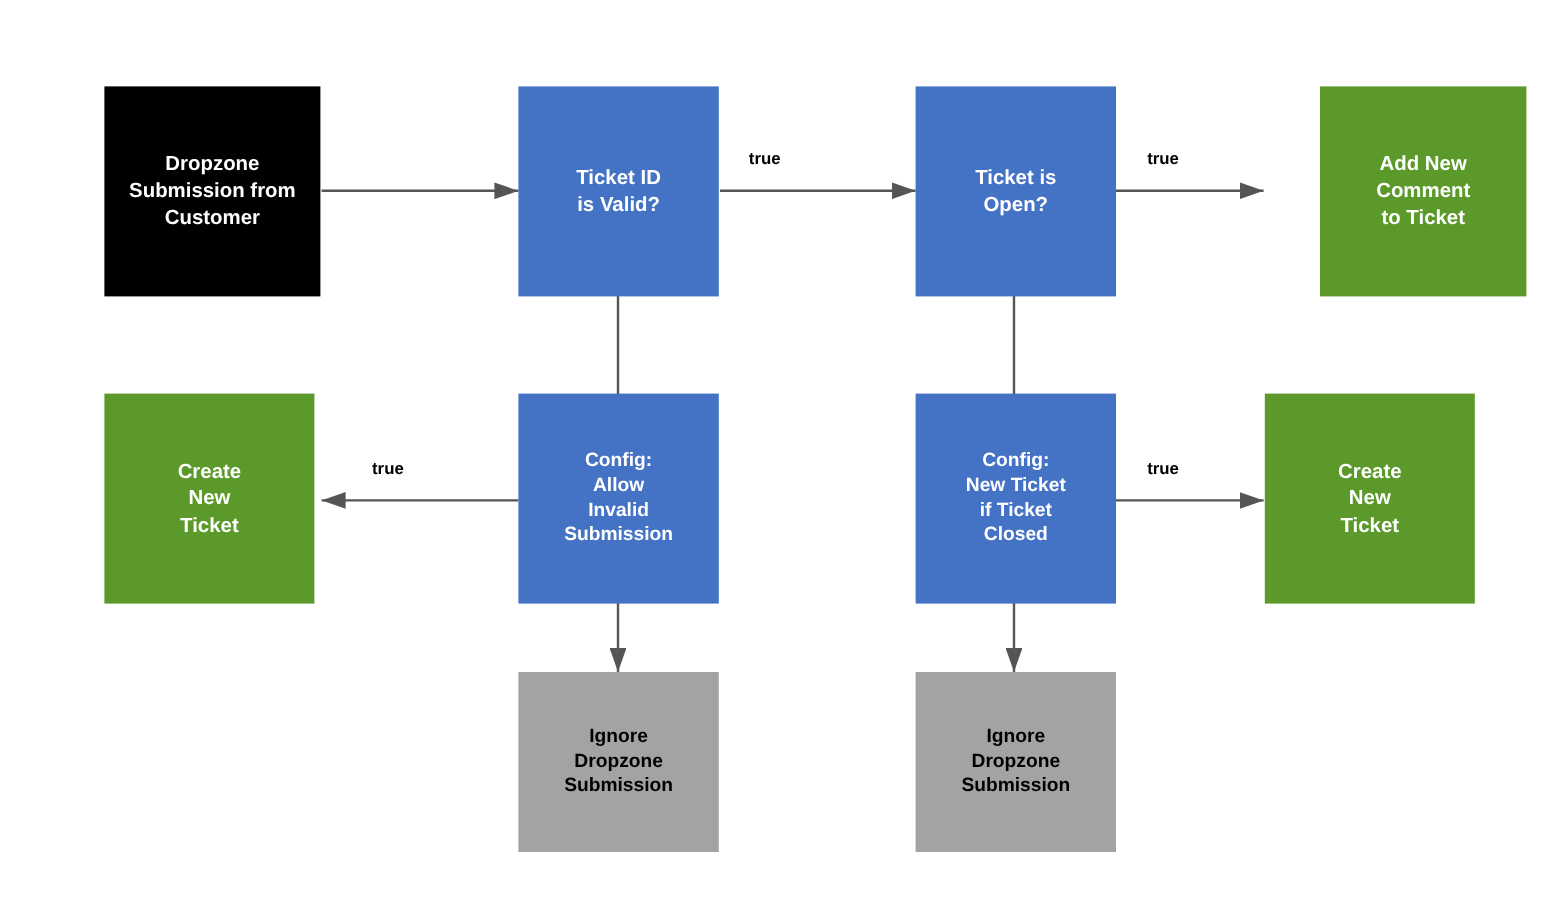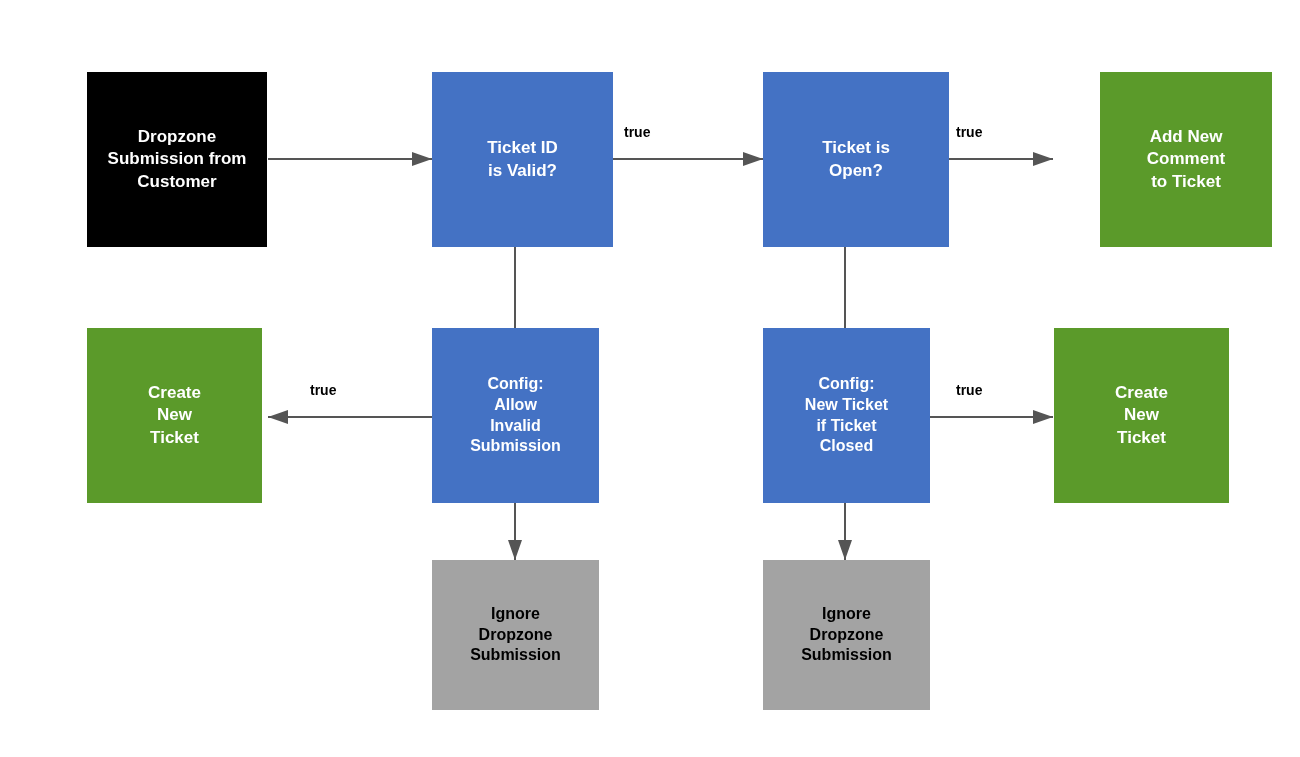--- a/index.html
+++ b/index.html
@@ -89,25 +89,25 @@
     <line x1="845" y1="480" x2="845" y2="560" marker-end="url(#arrowhead)"></line>
   </svg>
 
   <div class="node node-black" style="left:87px; top:72px; width:180px; height:175px; font-size:17px;">
     <span>Dropzone
 Submission
 from
 Customer</span>
   </div>
 
-  <div class="node node-blue" style="left:432px; top:72px; width:181px; height:175px;">
+  <div class="node node-blue" style="left:432px; top:72px; width:167px; height:175px;">
     <span>Ticket ID<br>is Valid?</span>
   </div>
 
-  <div class="node node-blue" style="left:763px; top:72px; width:186px; height:175px;">
+  <div class="node node-blue" style="left:763px; top:72px; width:167px; height:175px;">
     <span>Ticket is<br>Open?</span>
   </div>
 
   <div class="node node-green" style="left:1100px; top:72px; width:172px; height:175px;justify-content:center;">
     <span>Add New<br>Comment<br>to Ticket</span>
   </div>
 
   <div class="node node-green" style="left:87px; top:328px; width:175px; height:175px;">
     <span>Create<br>New<br>Ticket</span>
   </div>

